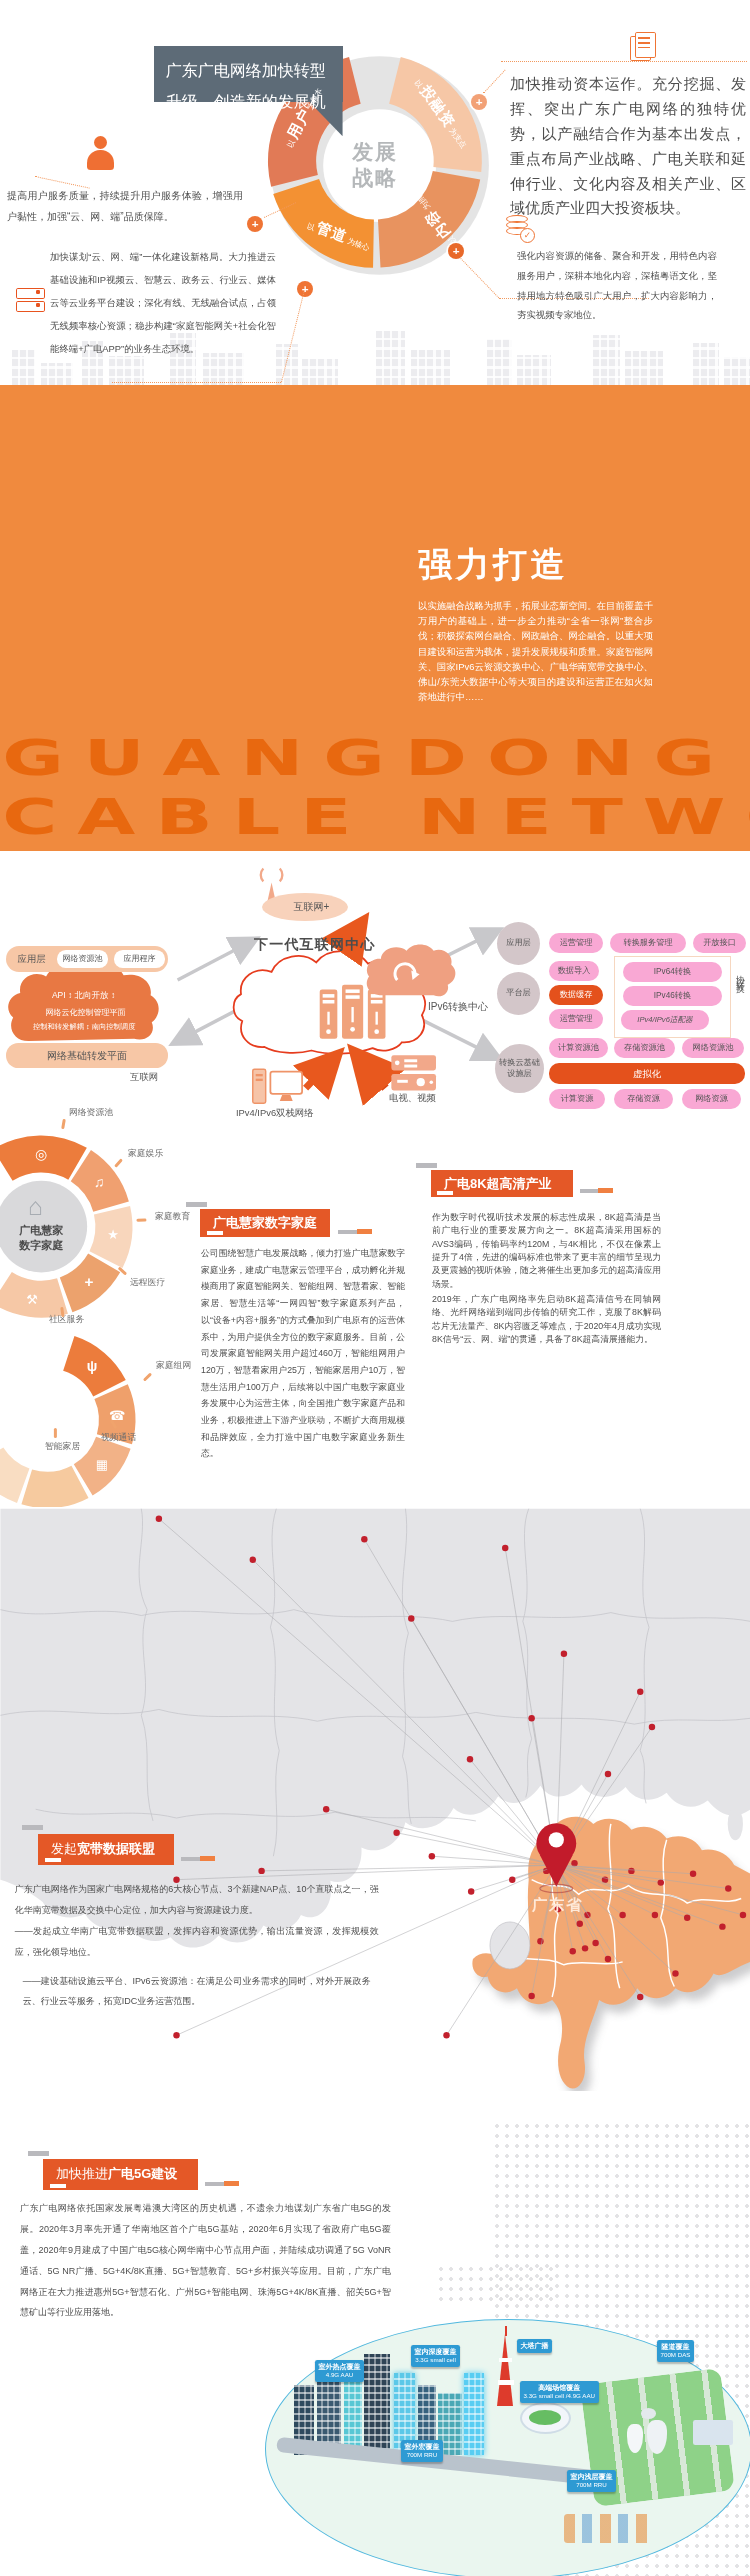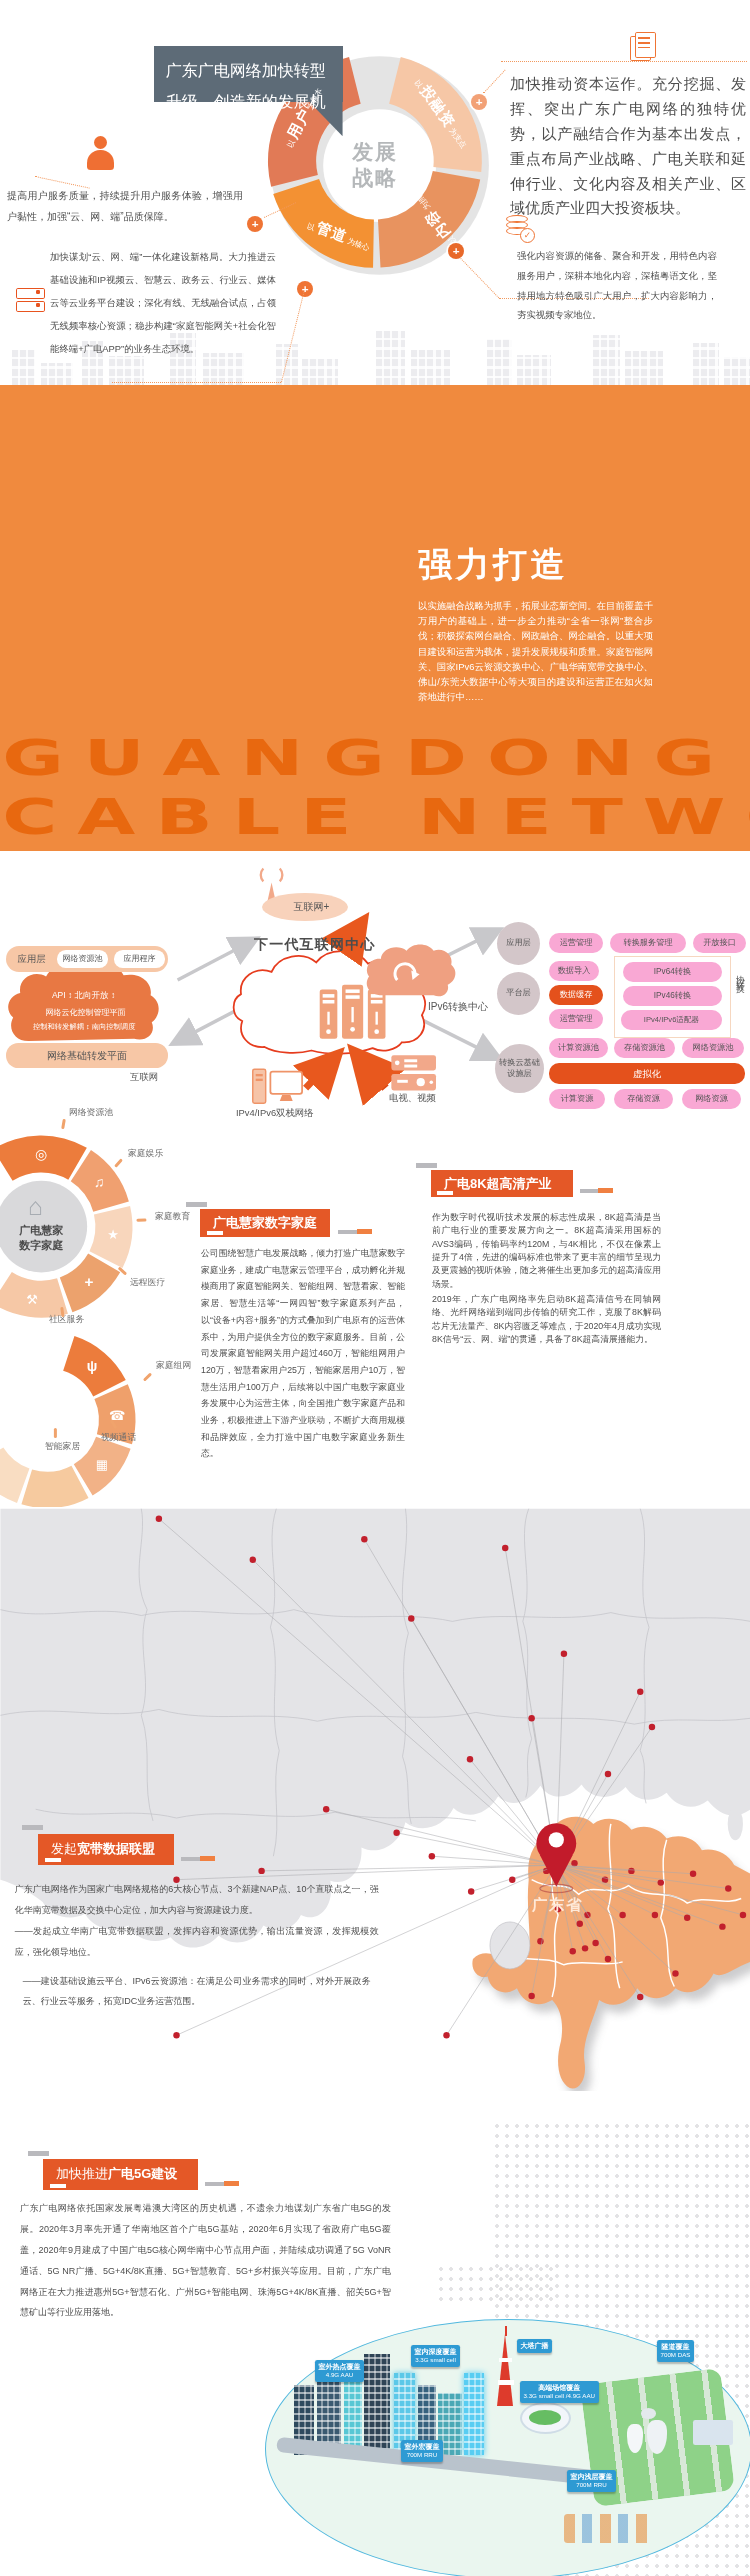--- a/index.html
+++ b/index.html
@@ -264,21 +264,21 @@
   <div class="abs pill" style="left:610px;top:933px;width:76px;">转换服务管理</div>
   <div class="abs pill" style="left:693px;top:933px;width:53px;">开放接口</div>
 
   <div class="abs pill" style="left:549px;top:961px;width:50px;">数据导入</div>
   <div class="abs pill dark" style="left:549px;top:985px;width:54px;">数据缓存</div>
   <div class="abs pill" style="left:549px;top:1009px;width:54px;">运营管理</div>
 
   <div class="abs" style="left:614px;top:956px;width:115px;height:80px;border:0.9px solid #f6d7c0;"></div>
   <div class="abs pill" style="left:623px;top:962px;width:99px;">IPv64转换</div>
   <div class="abs pill" style="left:623px;top:986px;width:99px;">IPv46转换</div>
-  <div class="abs pill" style="left:621px;top:1010px;width:101px;font-size:7.6px;">IPv4/IPv6适配器</div>
+  <div class="abs pill" style="left:621px;top:1010px;width:88px;font-size:7.6px;font-style:italic;">IPv4/IPv6适配器</div>
   <div class="abs vert" style="left:735px;top:968px;height:65px;">协议转换</div>
 
   <div class="abs pill" style="left:549px;top:1038px;width:59px;">计算资源池</div>
   <div class="abs pill" style="left:614px;top:1038px;width:61px;">存储资源池</div>
   <div class="abs pill" style="left:682px;top:1038px;width:62px;">网络资源池</div>
   <div class="abs pill dark" style="left:549px;top:1063px;width:196px;height:21px;line-height:21px;font-size:9.4px;">虚拟化</div>
   <div class="abs pill" style="left:549px;top:1089px;width:56px;">计算资源</div>
   <div class="abs pill" style="left:614px;top:1089px;width:59px;">存储资源</div>
   <div class="abs pill" style="left:682px;top:1089px;width:59px;">网络资源</div>
 

